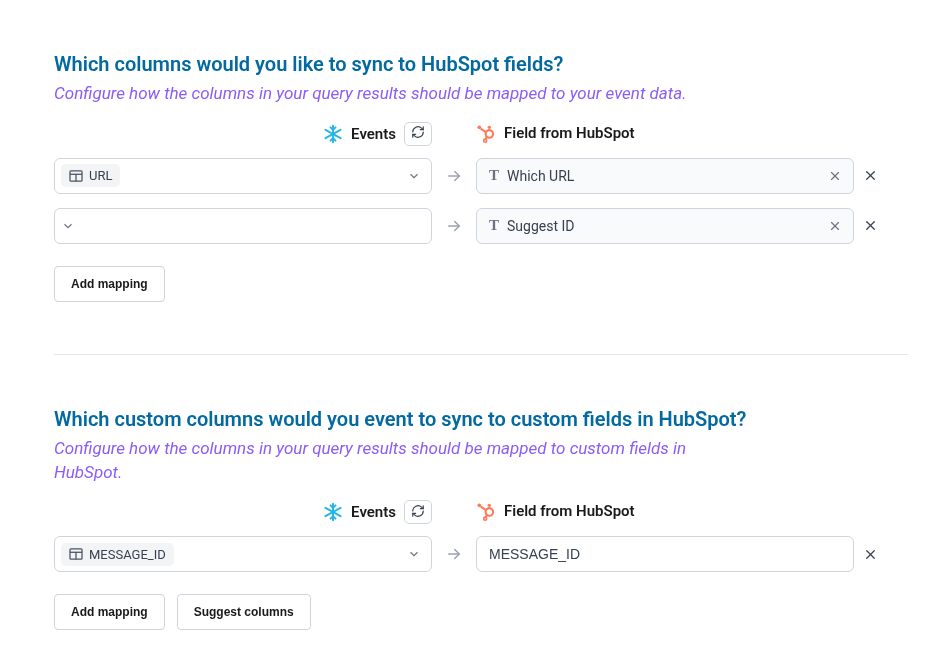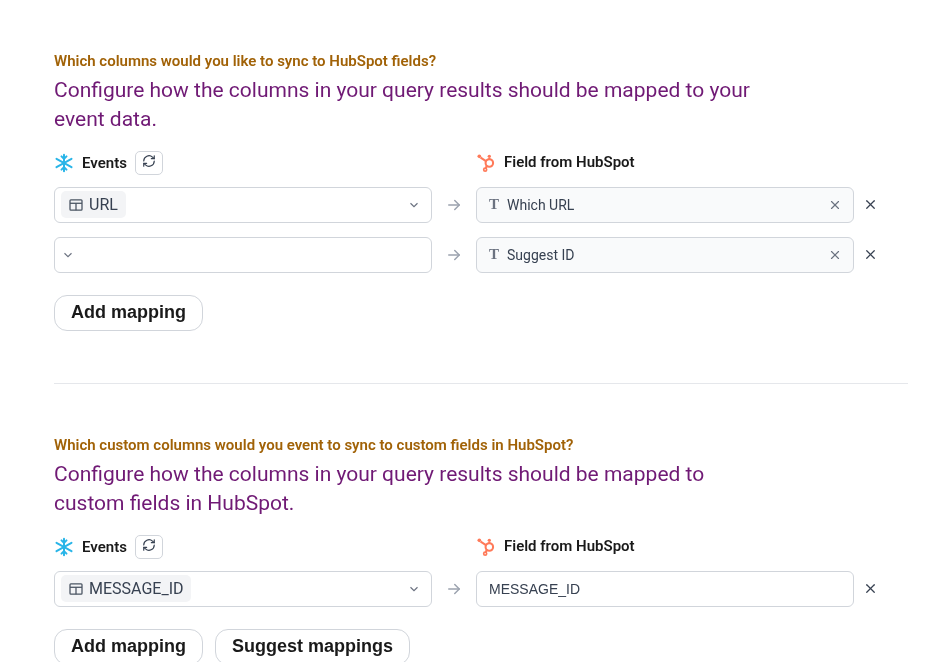--- a/index.html
+++ b/index.html
@@ -5,42 +5,44 @@
     * { box-sizing: border-box; margin: 0; padding: 0; }
     body {
       font-family: -apple-system, BlinkMacSystemFont, "Segoe UI", Roboto, Helvetica, Arial, sans-serif;
       background: #fff;
       width: 936px;
       height: 662px;
       color: #1a1a1a;
       padding: 52px 28px 0 54px;
     }
     .section-title {
-      font-size: 15px;
+      font-size: 20px;
       font-weight: 600;
-      color: #a16207;
+      color: #0369a1;
       margin-bottom: 6px;
     }
     .section-desc {
-      font-size: 21px;
-      color: #701a75;
+      font-size: 17px;
+      color: #8b5cf6;
       margin-bottom: 16px;
       line-height: 1.4;
       max-width: 700px;
+      font-style: italic;
     }
     .columns-header {
       display: flex;
       align-items: center;
       margin-bottom: 12px;
     }
     .col-left {
       width: 378px;
       display: flex;
       align-items: center;
       gap: 8px;
+      justify-content: flex-end;
     }
     .arrow-gap {
       width: 44px;
     }
     .col-right {
       width: 378px;
       display: flex;
       gap: 8px;
     }
     .header-label {
@@ -79,21 +81,21 @@
       cursor: pointer;
     }
     .select-box.with-chip { padding-left: 6px; }
     .chip {
       display: inline-flex;
       align-items: center;
       gap: 6px;
       background: #f3f4f6;
       border-radius: 5px;
       padding: 4px 8px;
-      font-size: 16px;
+      font-size: 13px;
       color: #374151;
     }
     .table-icon svg { display: block; }
     .chevron svg { display: block; }
     .arrow-cell {
       width: 44px;
       display: flex;
       align-items: center;
       justify-content: center;
     }
@@ -150,22 +152,22 @@
     .btn-row {
       display: flex;
       gap: 12px;
       margin-top: 22px;
     }
     .btn {
       height: 36px;
       padding: 3px 16px;
       border: 1px solid #d1d5db;
       background: #fff;
-      border-radius: 13px;
-      font-size: 18px;
+      border-radius: 4px;
+      font-size: 12px;
       font-weight: 600;
       color: #1a1a1a;
       cursor: pointer;
       display: flex;
       align-items: center;
     }
     .divider {
       border: none;
       border-top: 1px solid #e5e7eb;
       margin: 52px 0 52px 0;
@@ -383,15 +385,15 @@
     <div class="remove-x">
       <svg width="15" height="15" viewBox="0 0 24 24" fill="none" stroke="#374151" stroke-width="2" stroke-linecap="round">
           <line x1="6" y1="6" x2="18" y2="18"></line>
           <line x1="6" y1="18" x2="18" y2="6"></line>
         </svg>
     </div>
   </div>
 
   <div class="btn-row">
     <button class="btn">Add mapping</button>
-    <button class="btn">Suggest mappings</button>
+    <button class="btn">Suggest columns</button>
   </div>
 </div>
 
 </body></html>

